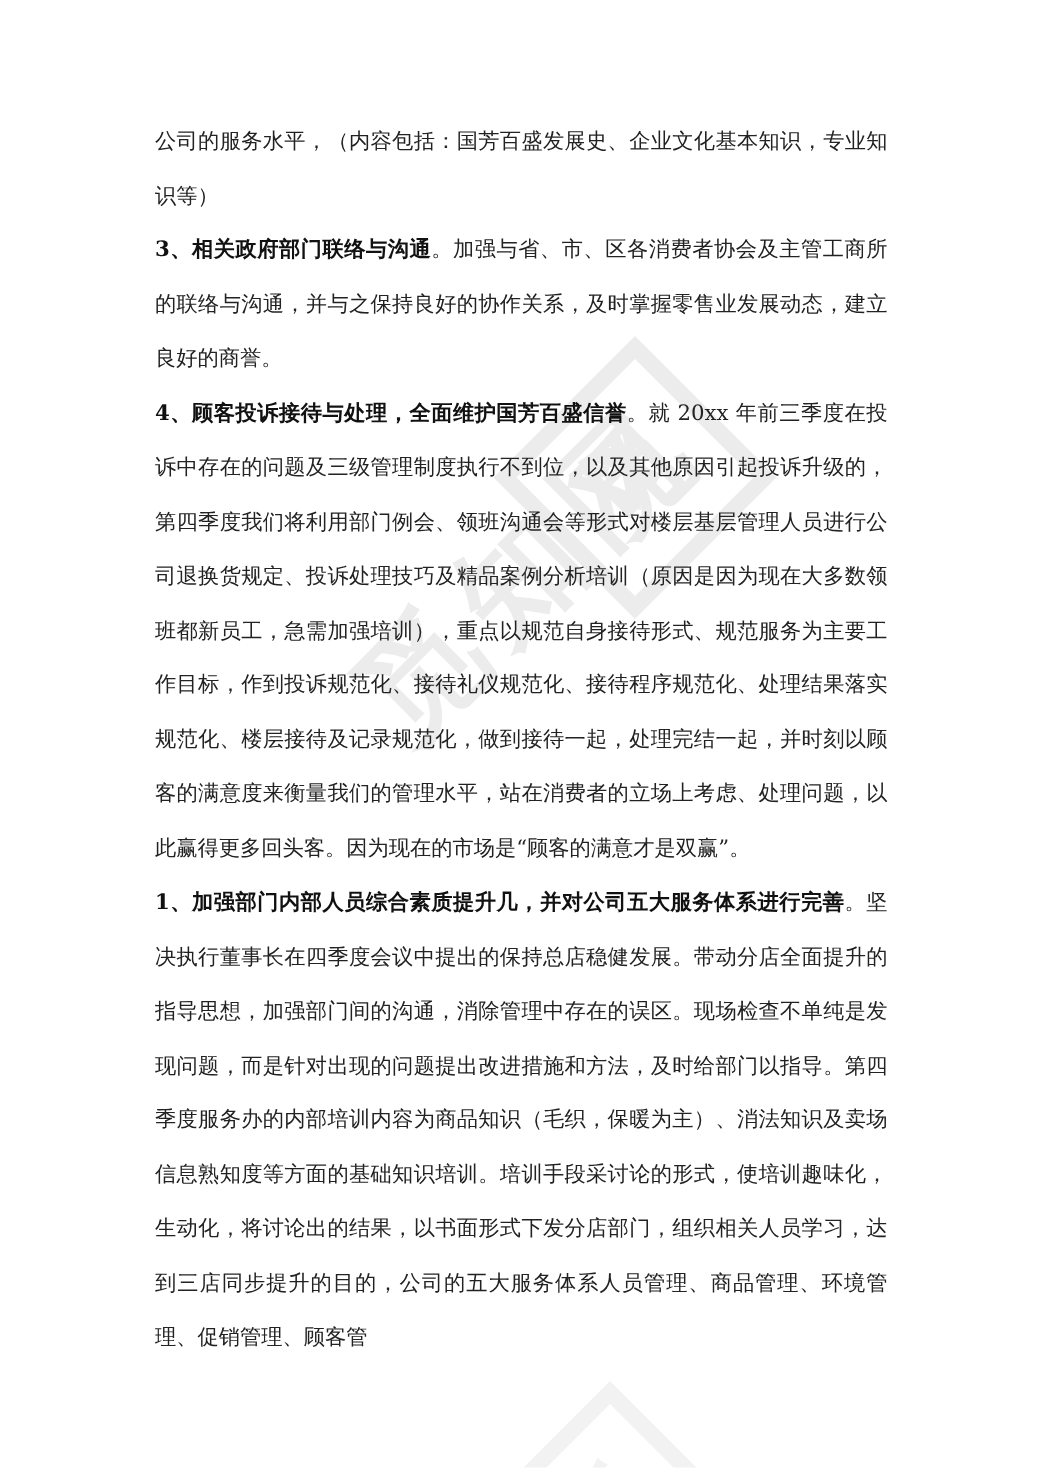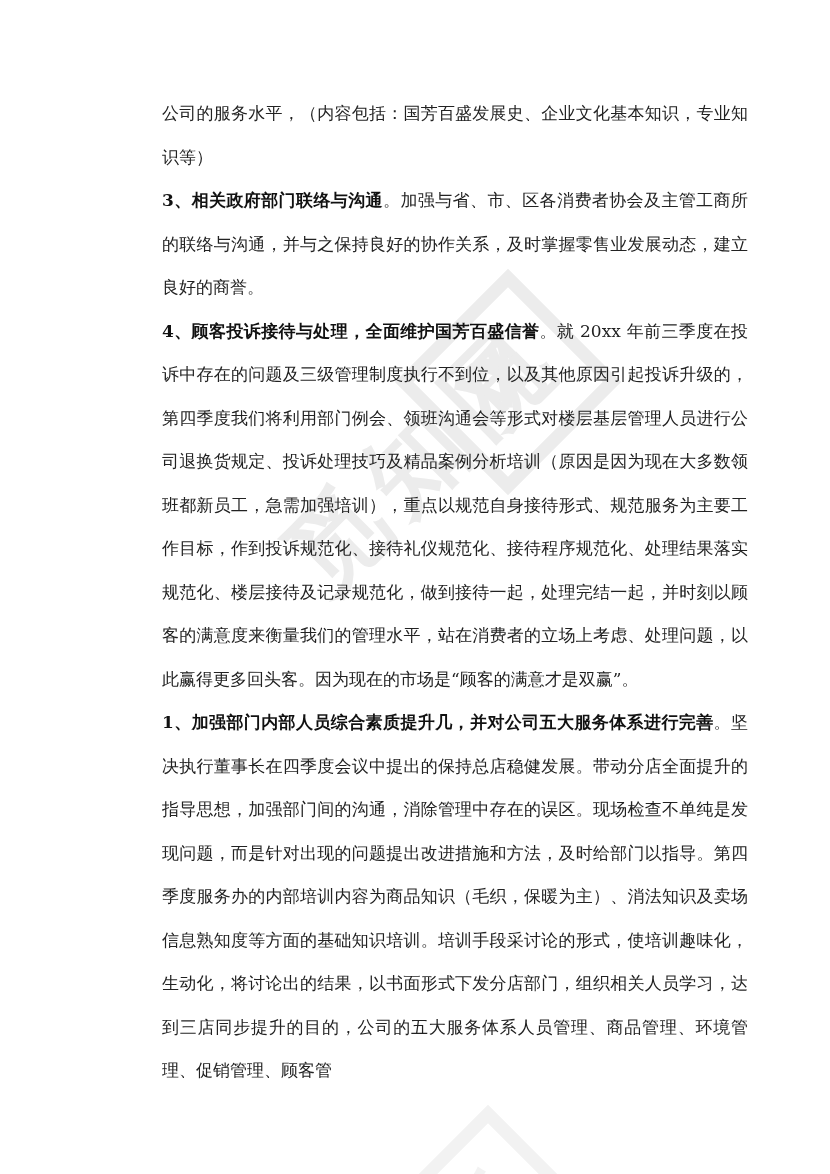--- a/index.html
+++ b/index.html
@@ -69,21 +69,20 @@
   .content {
     position: absolute;
     z-index: 1;
     left: 124px;
     top: 92px;
     width: 586px;
     font-size: 17px;
     line-height: 43.5px;
     color: var(--text, #222222);
     text-align: justify;
-    margin-left: 38px;
   }
   .content p {
     margin: 0;
     padding: 0;
   }
   .seg-bold {
     font-weight: bold;
     color: var(--text-bold, #111111);
   }
 </style>

